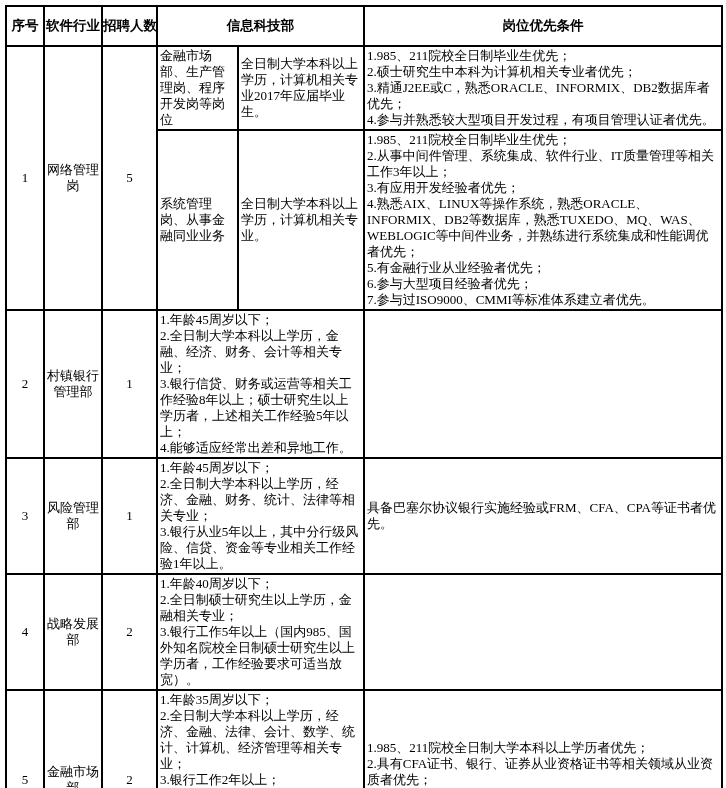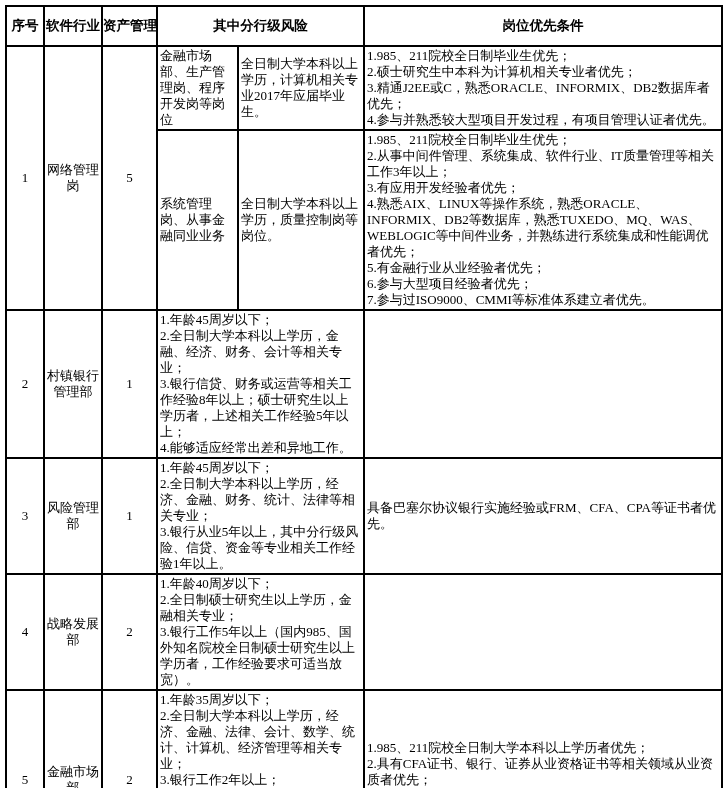--- a/index.html
+++ b/index.html
@@ -44,40 +44,40 @@
         <col style="width:55px">
       <col style="width:81px">
         <col style="width:126px">
         <col style="width:358px">
     </colgroup>
 
     <tbody>
         <tr class="h-header">
       <th>序号</th>
       <th>软件行业</th>
-      <th>资产管理</th>
-      <th colspan="2">其中分行级风险</th>
+      <th>招聘人数</th>
+      <th colspan="2">信息科技部</th>
       <th>岗位优先条件</th>
     </tr>
 
     <tr class="h-r1a">
       <td class="c" rowspan="2">1</td>
       <td class="c" rowspan="2">网络管理岗</td>
       <td class="c" rowspan="2">5</td>
       <td class="t">金融市场部、生产管理岗、程序开发岗等岗位</td>
       <td class="t">全日制大学本科以上学历，计算机相关专业2017年应届毕业生。</td>
       <td class="t">1.985、211院校全日制毕业生优先；
 2.硕士研究生中本科为计算机相关专业者优先；
 3.精通J2EE或C，熟悉ORACLE、INFORMIX、DB2数据库者优先；
 4.参与并熟悉较大型项目开发过程，有项目管理认证者优先。</td>
     </tr>
 
     <tr class="h-r1b">
       <td class="t">系统管理岗、从事金融同业业务</td>
-      <td class="t">全日制大学本科以上学历，质量控制岗等岗位。</td>
+      <td class="t">全日制大学本科以上学历，计算机相关专业。</td>
       <td class="t lh-tight">1.985、211院校全日制毕业生优先；
 2.从事中间件管理、系统集成、软件行业、IT质量管理等相关工作3年以上；
 3.有应用开发经验者优先；
 4.熟悉AIX、LINUX等操作系统，熟悉ORACLE、INFORMIX、DB2等数据库，熟悉TUXEDO、MQ、WAS、WEBLOGIC等中间件业务，并熟练进行系统集成和性能调优者优先；
 5.有金融行业从业经验者优先；
 6.参与大型项目经验者优先；
 7.参与过ISO9000、CMMI等标准体系建立者优先。</td>
     </tr>
 
     <tr class="h-r2">

